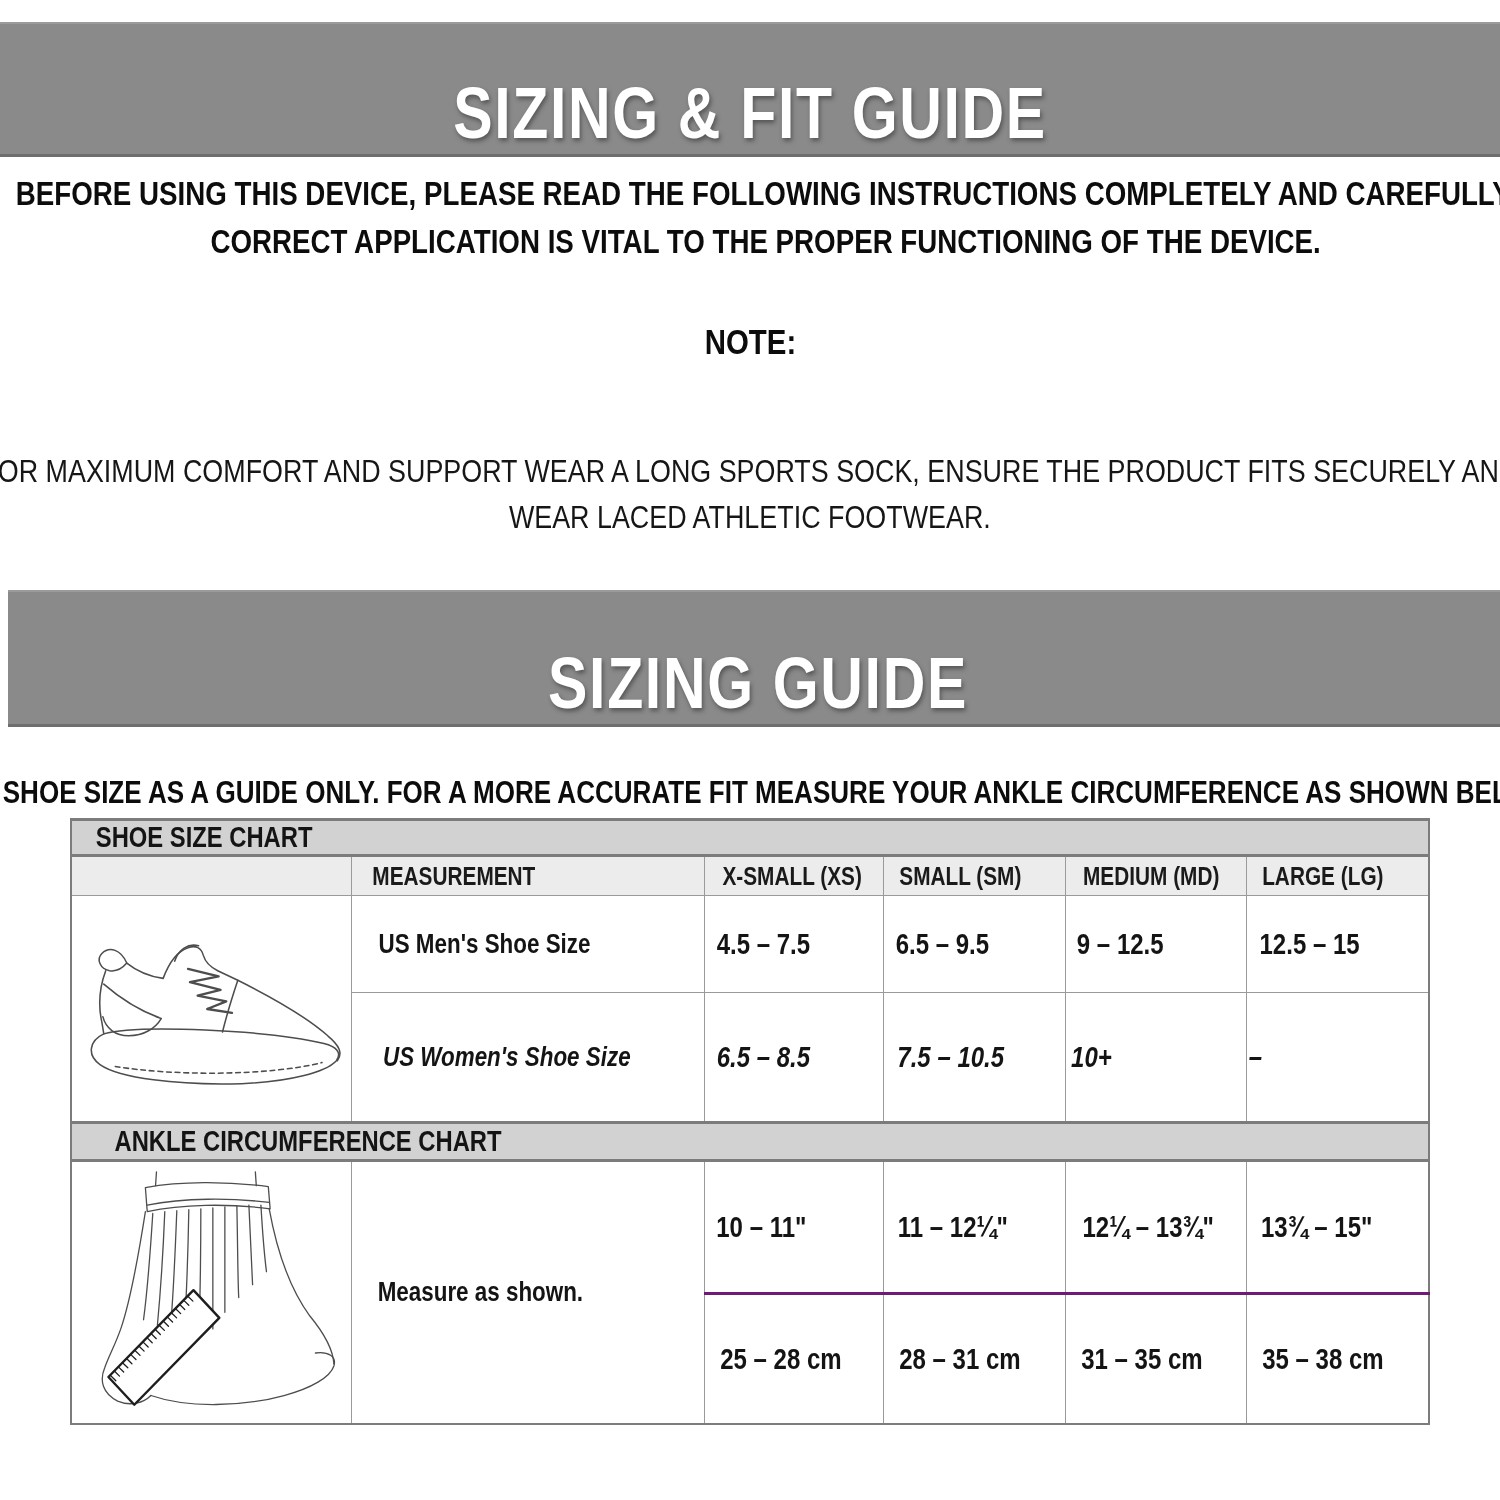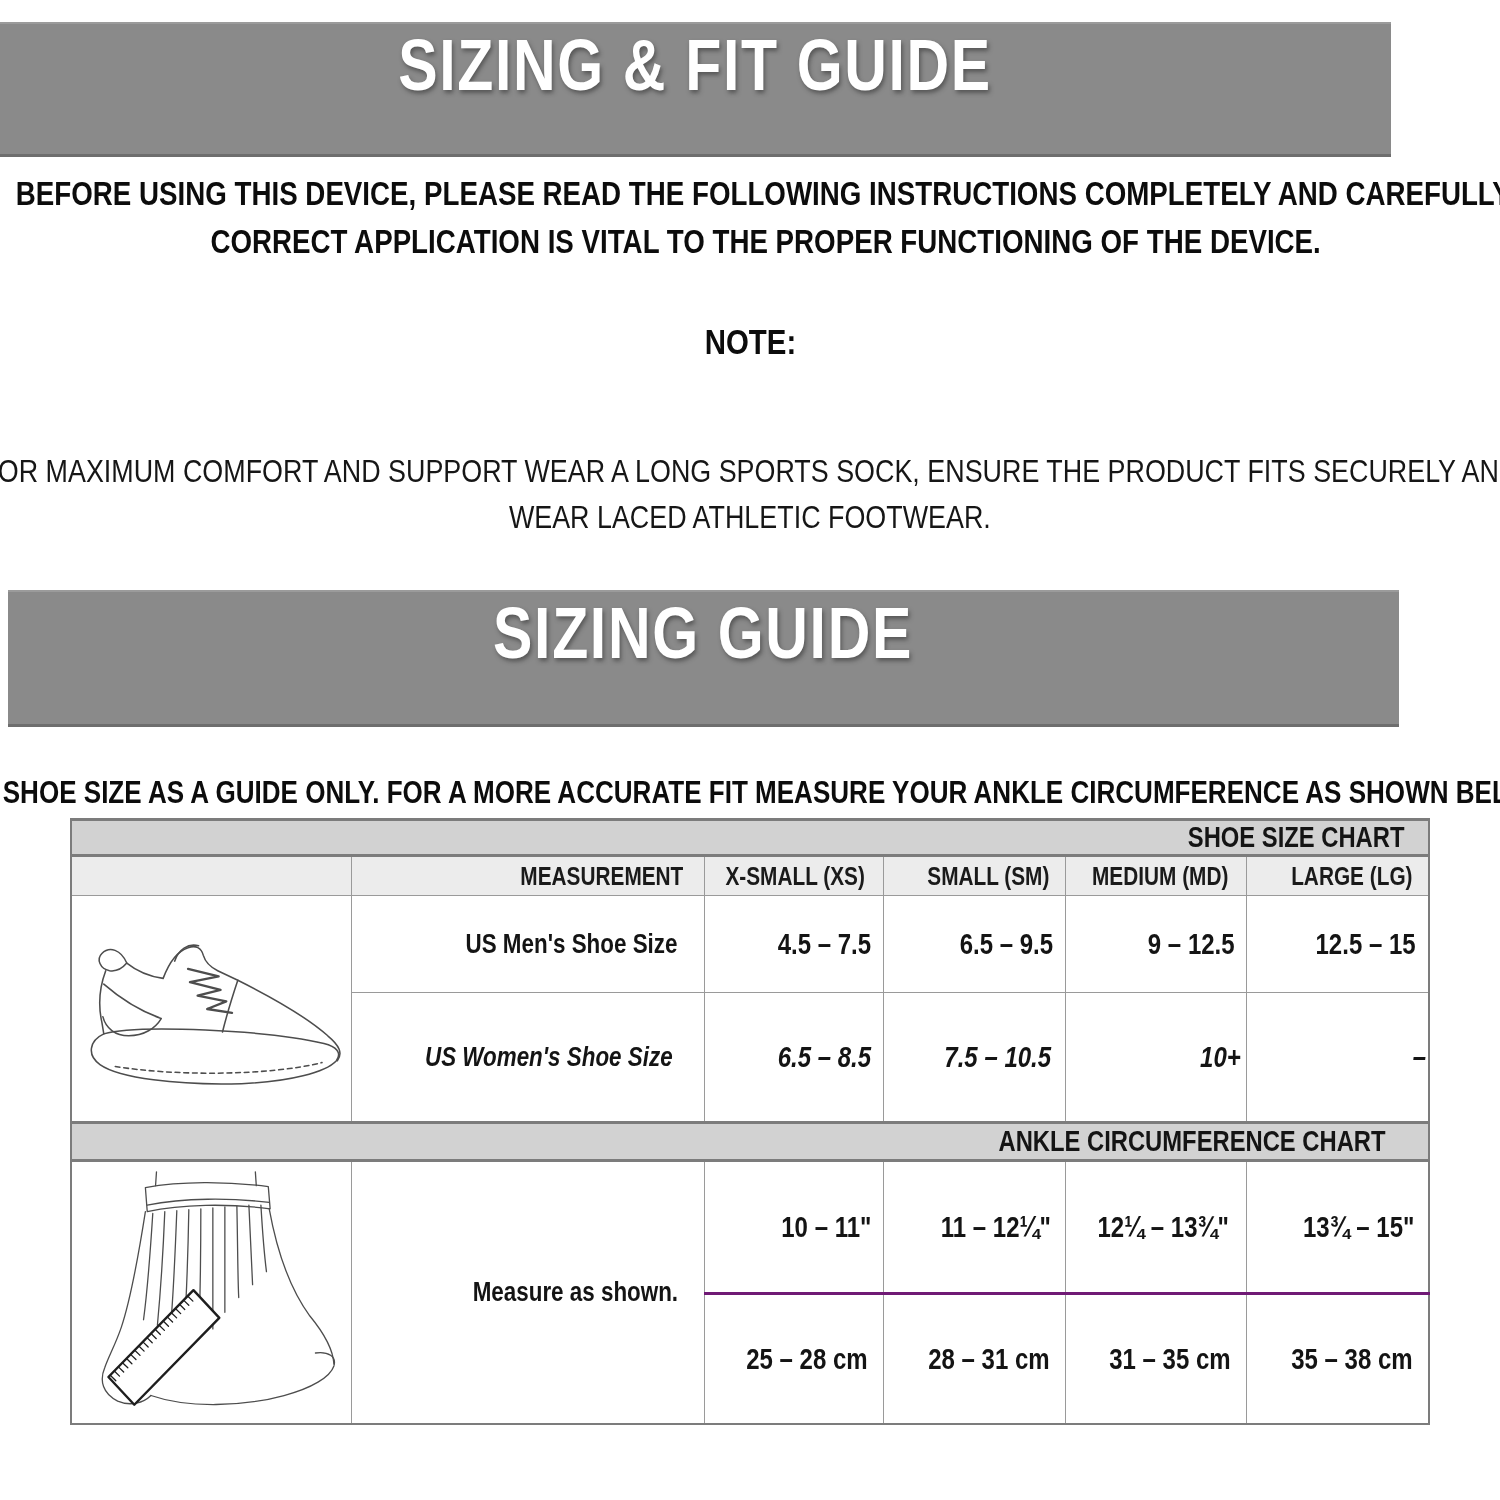--- a/index.html
+++ b/index.html
@@ -1,41 +1,41 @@
 <!DOCTYPE html>
 <html><head>
 <meta charset="utf-8">
 <style>
   html,body{margin:0;padding:0;background:#fff;}
   .page{position:relative;width:1500px;height:1500px;background:#ffffff;overflow:hidden;
         font-family:"Liberation Sans",sans-serif;color:#101010;}
 
   
-  .banner{position:absolute;left:0;width:1391px;background:#8a8a8a;
+  .banner{position:absolute;left:0;width:1500px;background:#8a8a8a;
           border-top:2px solid #9b9b9b;border-bottom:3px solid #6e6e6e;
-          display:flex;align-items:flex-start;justify-content:center;}
+          display:flex;align-items:flex-end;justify-content:center;}
   .banner--one{top:22px;height:130px;}
   .banner--two{top:590px;height:132px;margin-left:8px;}
   .banner-title{font-size:72px;font-weight:bold;color:#ffffff;letter-spacing:2px;
                 white-space:nowrap;transform:scaleX(0.82);transform-origin:center;
                 text-shadow:2px 3px 5px rgba(45,45,45,0.55);}
 
   
   .line-wrap{position:absolute;left:0;width:1500px;display:flex;justify-content:center;}
   .cx{flex:0 0 auto;display:inline-block;transform:scaleX(0.84);transform-origin:center;
       white-space:pre-line;text-align:center;}
   .p-bold{font-size:33px;font-weight:bold;line-height:48px;color:#0c0c0c;}
   .p-note-head{font-size:35px;font-weight:bold;line-height:46px;color:#0c0c0c;}
   .p-reg{font-size:32px;font-weight:normal;line-height:46px;color:#161616;}
   .p-intro{font-size:31px;font-weight:bold;line-height:40px;color:#0c0c0c;}
 
   
   .size-table{position:absolute;top:818px;left:70px;border-collapse:collapse;
               table-layout:fixed;width:1358px;}
-  .size-table td{border:1px solid #9a9a9a;text-align:right;vertical-align:middle;
+  .size-table td{border:1px solid #9a9a9a;text-align:left;vertical-align:middle;
                  padding:0;overflow:hidden;}
   .size-table{border:2px solid #7c7c7c;}
   td.band{background:#d2d2d2;border-top:3px solid #7c7c7c;border-bottom:3px solid #7c7c7c;}
   td.hdr{background:#ececec;}
   td.csplit{border-top:3px solid #701a75;}
   .band-txt{display:inline-block;transform:scaleX(0.82);transform-origin:center;
             white-space:nowrap;font-size:29px;font-weight:bold;color:#141414;}
   .hdr-txt{display:inline-block;transform:scaleX(0.80);transform-origin:center;
            white-space:nowrap;font-size:26px;font-weight:bold;color:#1a1a1a;}
   .lbl-txt{display:inline-block;transform:scaleX(0.80);transform-origin:center;

